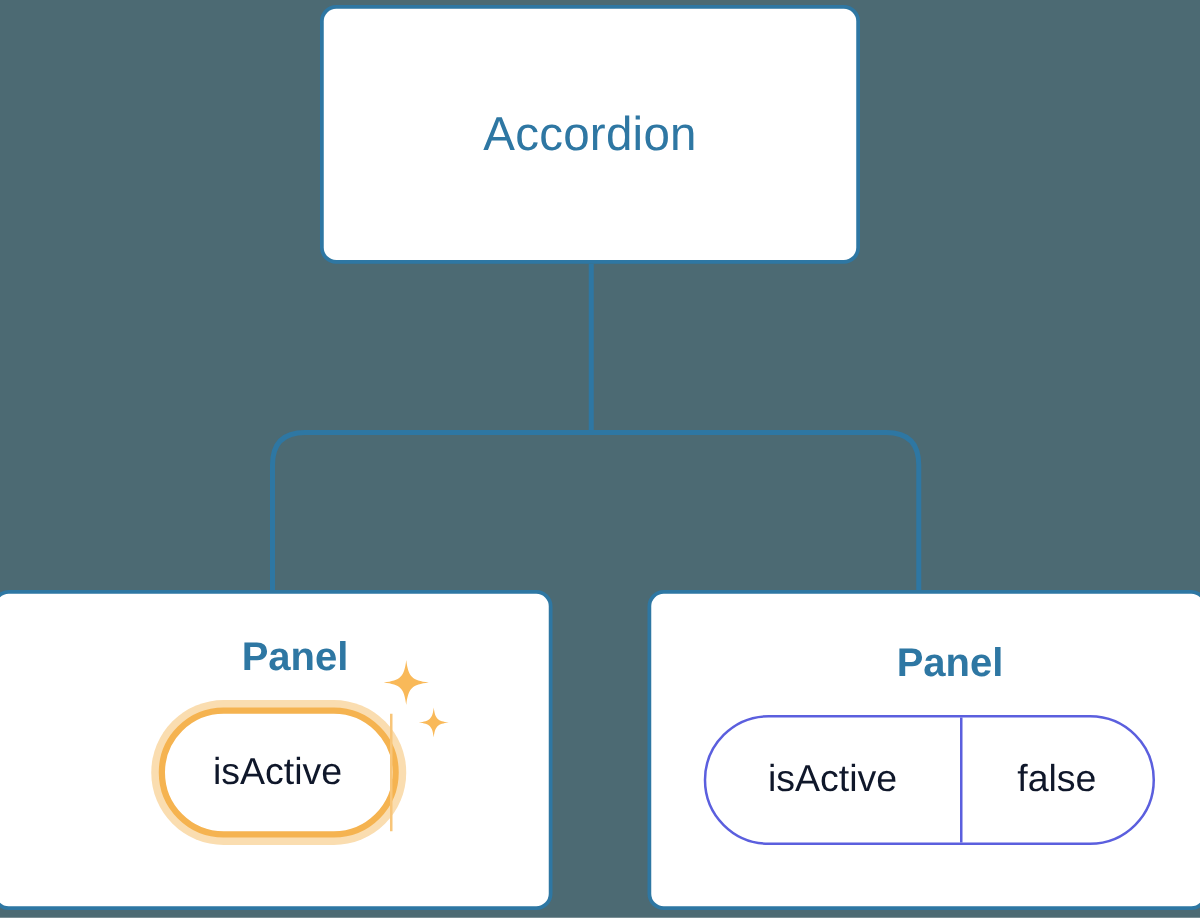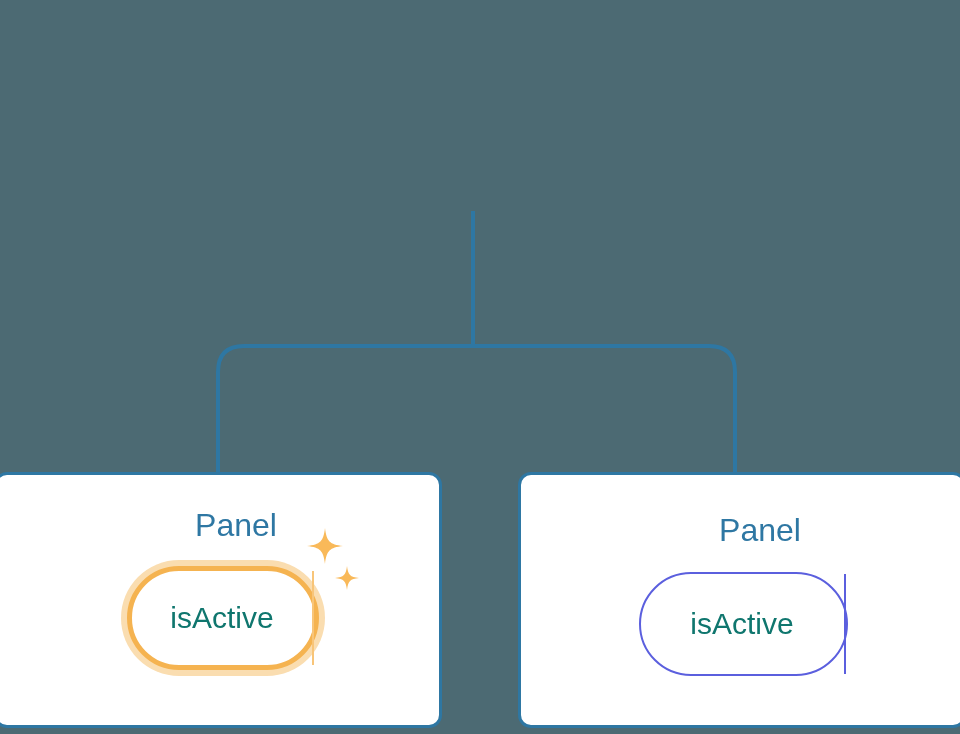--- a/index.html
+++ b/index.html
@@ -70,21 +70,21 @@
   #node-panel-right {
     left: 518px;
     top: 472px;
     width: 448px;
     height: 256px;
     padding-top: 39px;
   }
   .node-title {
     color: #2E77A3;
     font-size: 32px;
-    font-weight: 400;
+    font-weight: 700;
     line-height: 1;
     margin-left: 36px;
   }
 
   
   .pill-wrap {
     position: relative;
     display: inline-block;
   }
   #pill-wrap-left {
@@ -103,21 +103,21 @@
     border-radius: 999px;
     box-sizing: border-box;
     background: #FFFFFF;
     z-index: 2;
   }
   .prop-key, .prop-val {
     display: flex;
     align-items: center;
     justify-content: center;
     font-size: 30px;
-    color: #0f766e;
+    color: #0f172a;
     font-weight: 400;
     line-height: 1;
     box-sizing: border-box;
   }
 
   
   .prop-pill.is-highlight {
     border: 5px solid #F5B350;
     height: 104px;
   }
@@ -170,20 +170,23 @@
 
 <div id="canvas">
 
   <svg id="connectors" viewBox="0 0 960 734" width="960" height="734" fill="none">
 
     <path d="M 473 211 L 473 346" stroke="#2E77A3" stroke-width="4" fill="none"></path>
 
     <path d="M 218 474 L 218 372 Q 218 346 244 346 L 709 346 Q 735 346 735 372 L 735 474" stroke="#2E77A3" stroke-width="4" fill="none" stroke-linecap="butt"></path>
   </svg>
 
+  <div class="node-card" id="node-accordion">
+    <div class="node-title-root">Accordion</div>
+  </div>
 
   <div class="node-card" id="node-panel-left">
 
     <div class="node-title">Panel</div>
 
     <div class="pill-wrap" id="pill-wrap-left">
 
       <div class="pill-glow"></div>
 
       <div class="prop-pill is-highlight">
@@ -197,17 +200,18 @@
     </div>
   </div>
 
   <div class="node-card" id="node-panel-right">
 
     <div class="node-title">Panel</div>
 
     <div class="pill-wrap" id="pill-wrap-right">
       <div class="prop-pill is-plain">
         <div class="prop-key">isActive</div>
+        <div class="prop-val">false</div>
       </div>
     </div>
   </div>
 
 </div>
 
 </body></html>

